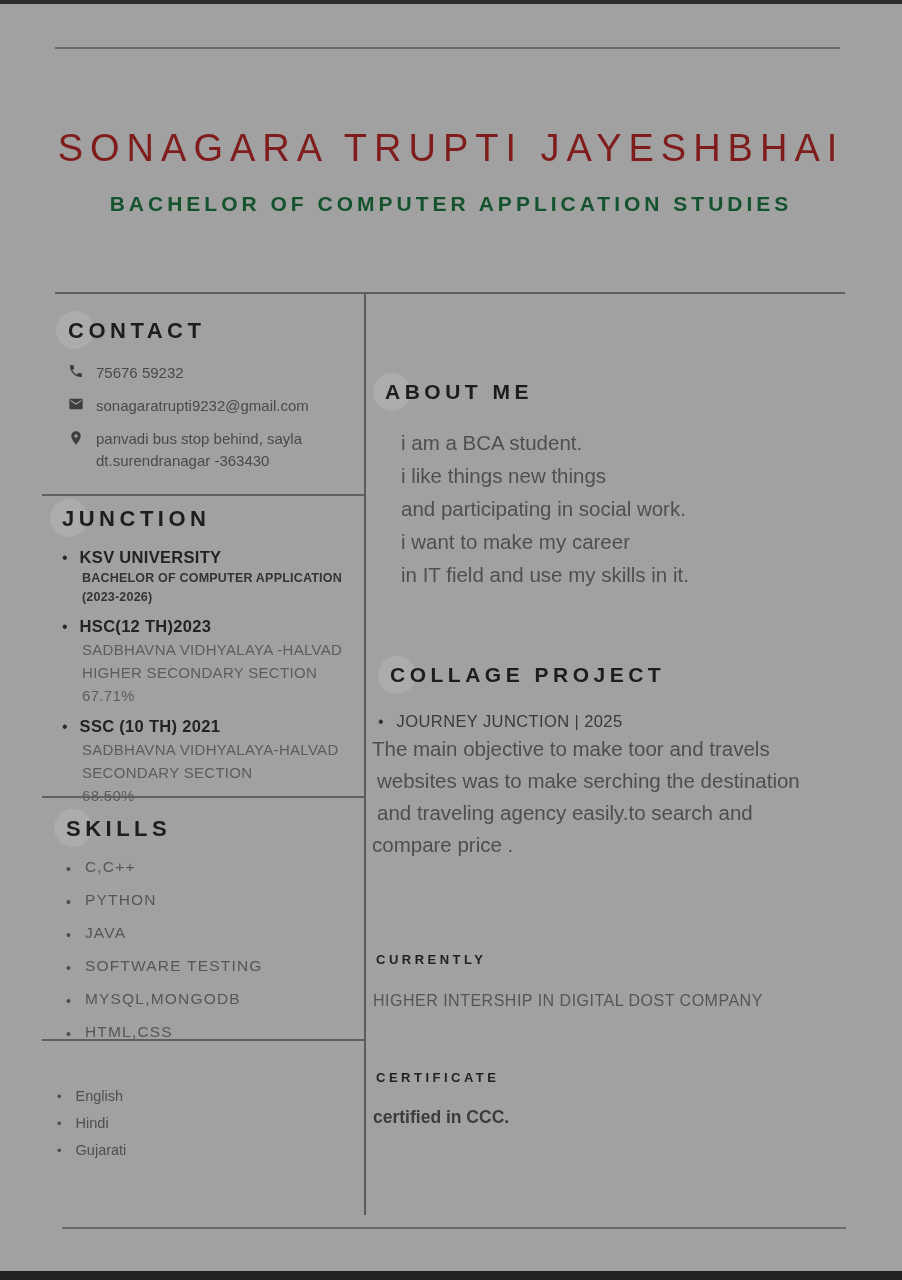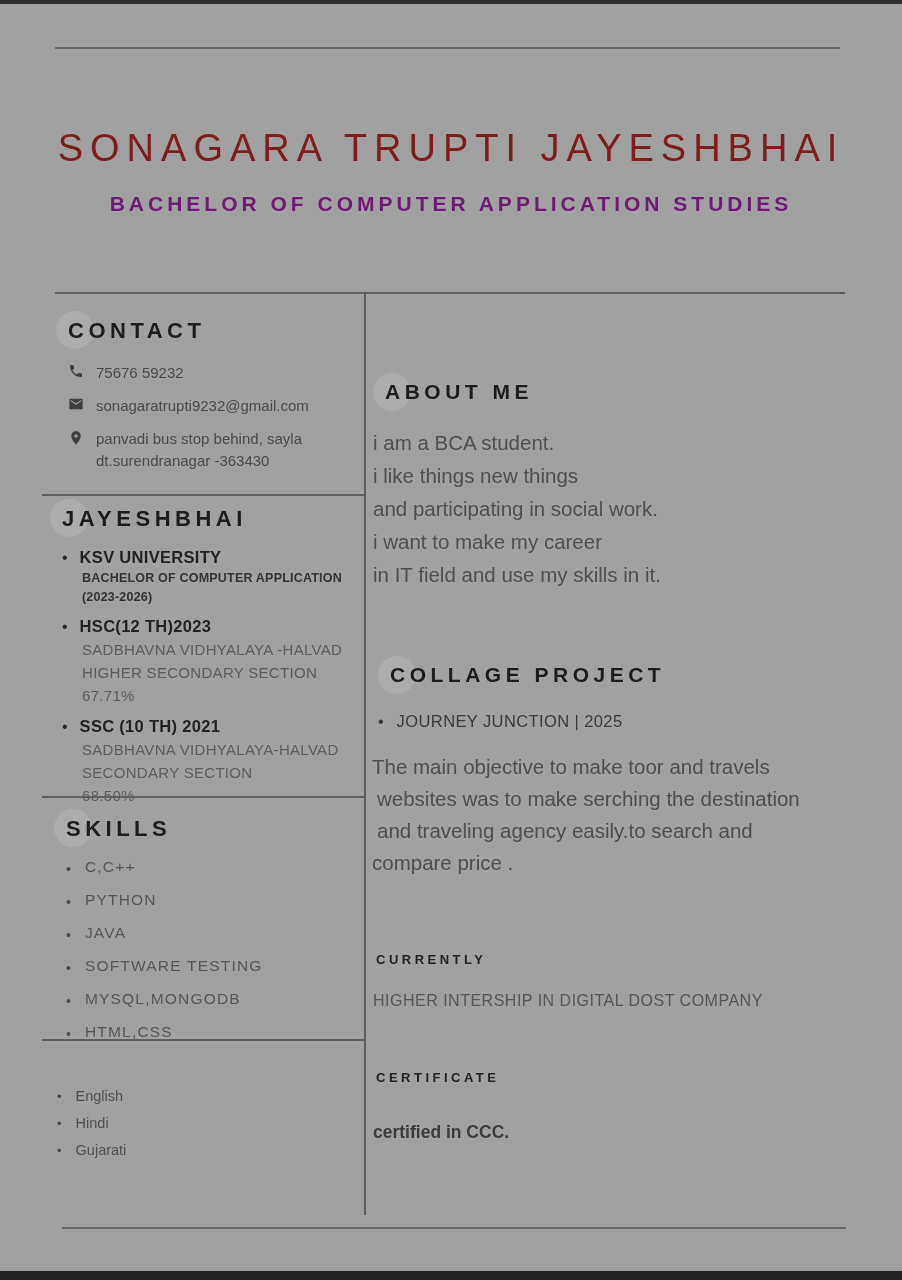--- a/index.html
+++ b/index.html
@@ -21,21 +21,21 @@
   .sec-divider{position:absolute;left:42px;width:322px;height:2px;background:#606060;}
 
   .header-name{
     position:absolute;top:127px;left:0;width:902px;
     text-align:center;white-space:nowrap;
     font-size:38px;font-weight:400;letter-spacing:7px;color:#7f1d1d;
   }
   .header-subtitle{
     position:absolute;top:192px;left:0;width:902px;
     text-align:center;white-space:nowrap;
-    font-size:21px;font-weight:700;letter-spacing:4px;color:#701a75;
+    font-size:21px;font-weight:700;letter-spacing:4px;color:#14532d;
   }
 
   .section{position:absolute;}
   .sec-heading{
     position:relative;display:inline-block;
     font-size:22px;font-weight:700;letter-spacing:4.5px;color:#1d1d1d;
     white-space:nowrap;
   }
   .sec-heading .htext{position:relative;z-index:1;}
   .accent-circle{
@@ -68,28 +68,28 @@
   .skill-text{font-size:15.5px;color:#565656;letter-spacing:1.2px;line-height:17px;}
 
   
   .lang-list{margin-top:28px;}
   .lang-row{display:flex;align-items:baseline;margin-bottom:5px;}
   .lang-row .bullet{color:#4c4c4c;font-size:13px;margin-right:14px;}
   .lang-text{font-size:14.5px;color:#4f4f4f;line-height:16px;}
 
   
   .about-lines{margin-top:22px;}
-  .about-line{font-size:20.5px;color:#4f4f4f;line-height:33px;}
+  .about-line{font-size:20.5px;color:#4f4f4f;line-height:33px;margin-left:28px;}
   .proj-item-row{display:flex;align-items:baseline;margin-top:24px;}
   .proj-item-row .bullet{color:#333;font-size:16px;margin-right:13px;}
   .proj-item{font-size:16.5px;color:#3a3a3a;letter-spacing:0.4px;font-weight:400;}
-  .proj-lines{margin-top:18px;}
+  .proj-lines{}
   .proj-line{font-size:20.5px;color:#4e4e4e;line-height:32px;}
   .currently-text{margin-top:24px;font-size:16px;color:#555;letter-spacing:0.5px;}
-  .cert-text{margin-top:36px;font-size:17.5px;color:#3c3c3c;font-weight:700;}
+  .cert-text{margin-top:21px;font-size:17.5px;color:#3c3c3c;font-weight:700;}
 
   svg .ico{fill:#3d3d3d;}
 </style>
 </head>
 <body>
 
 <div class="page">
   <div class="top-bar"></div>
   <div class="rule rule-top"></div>
 
@@ -127,21 +127,21 @@
         </div>
       </div>
     </div>
   </div>
 
   <div class="sec-divider" style="top:494px;"></div>
 
   <div class="section" style="left:62px;top:506px;width:300px;">
     <div class="sec-heading">
       <span class="accent-circle"></span>
-      <span class="htext">JAYESHBHAI</span>
+      <span class="htext">JUNCTION</span>
     </div>
 
     <div style="margin-top:14px;">
       <div class="edu-entry">
         <div class="edu-title-row">
           <span class="bullet"></span>
           <span class="edu-title">KSV UNIVERSITY</span>
         </div>
         <div class="edu-details">
           <div class="edu-detail-bold">BACHELOR OF COMPUTER APPLICATION</div>

